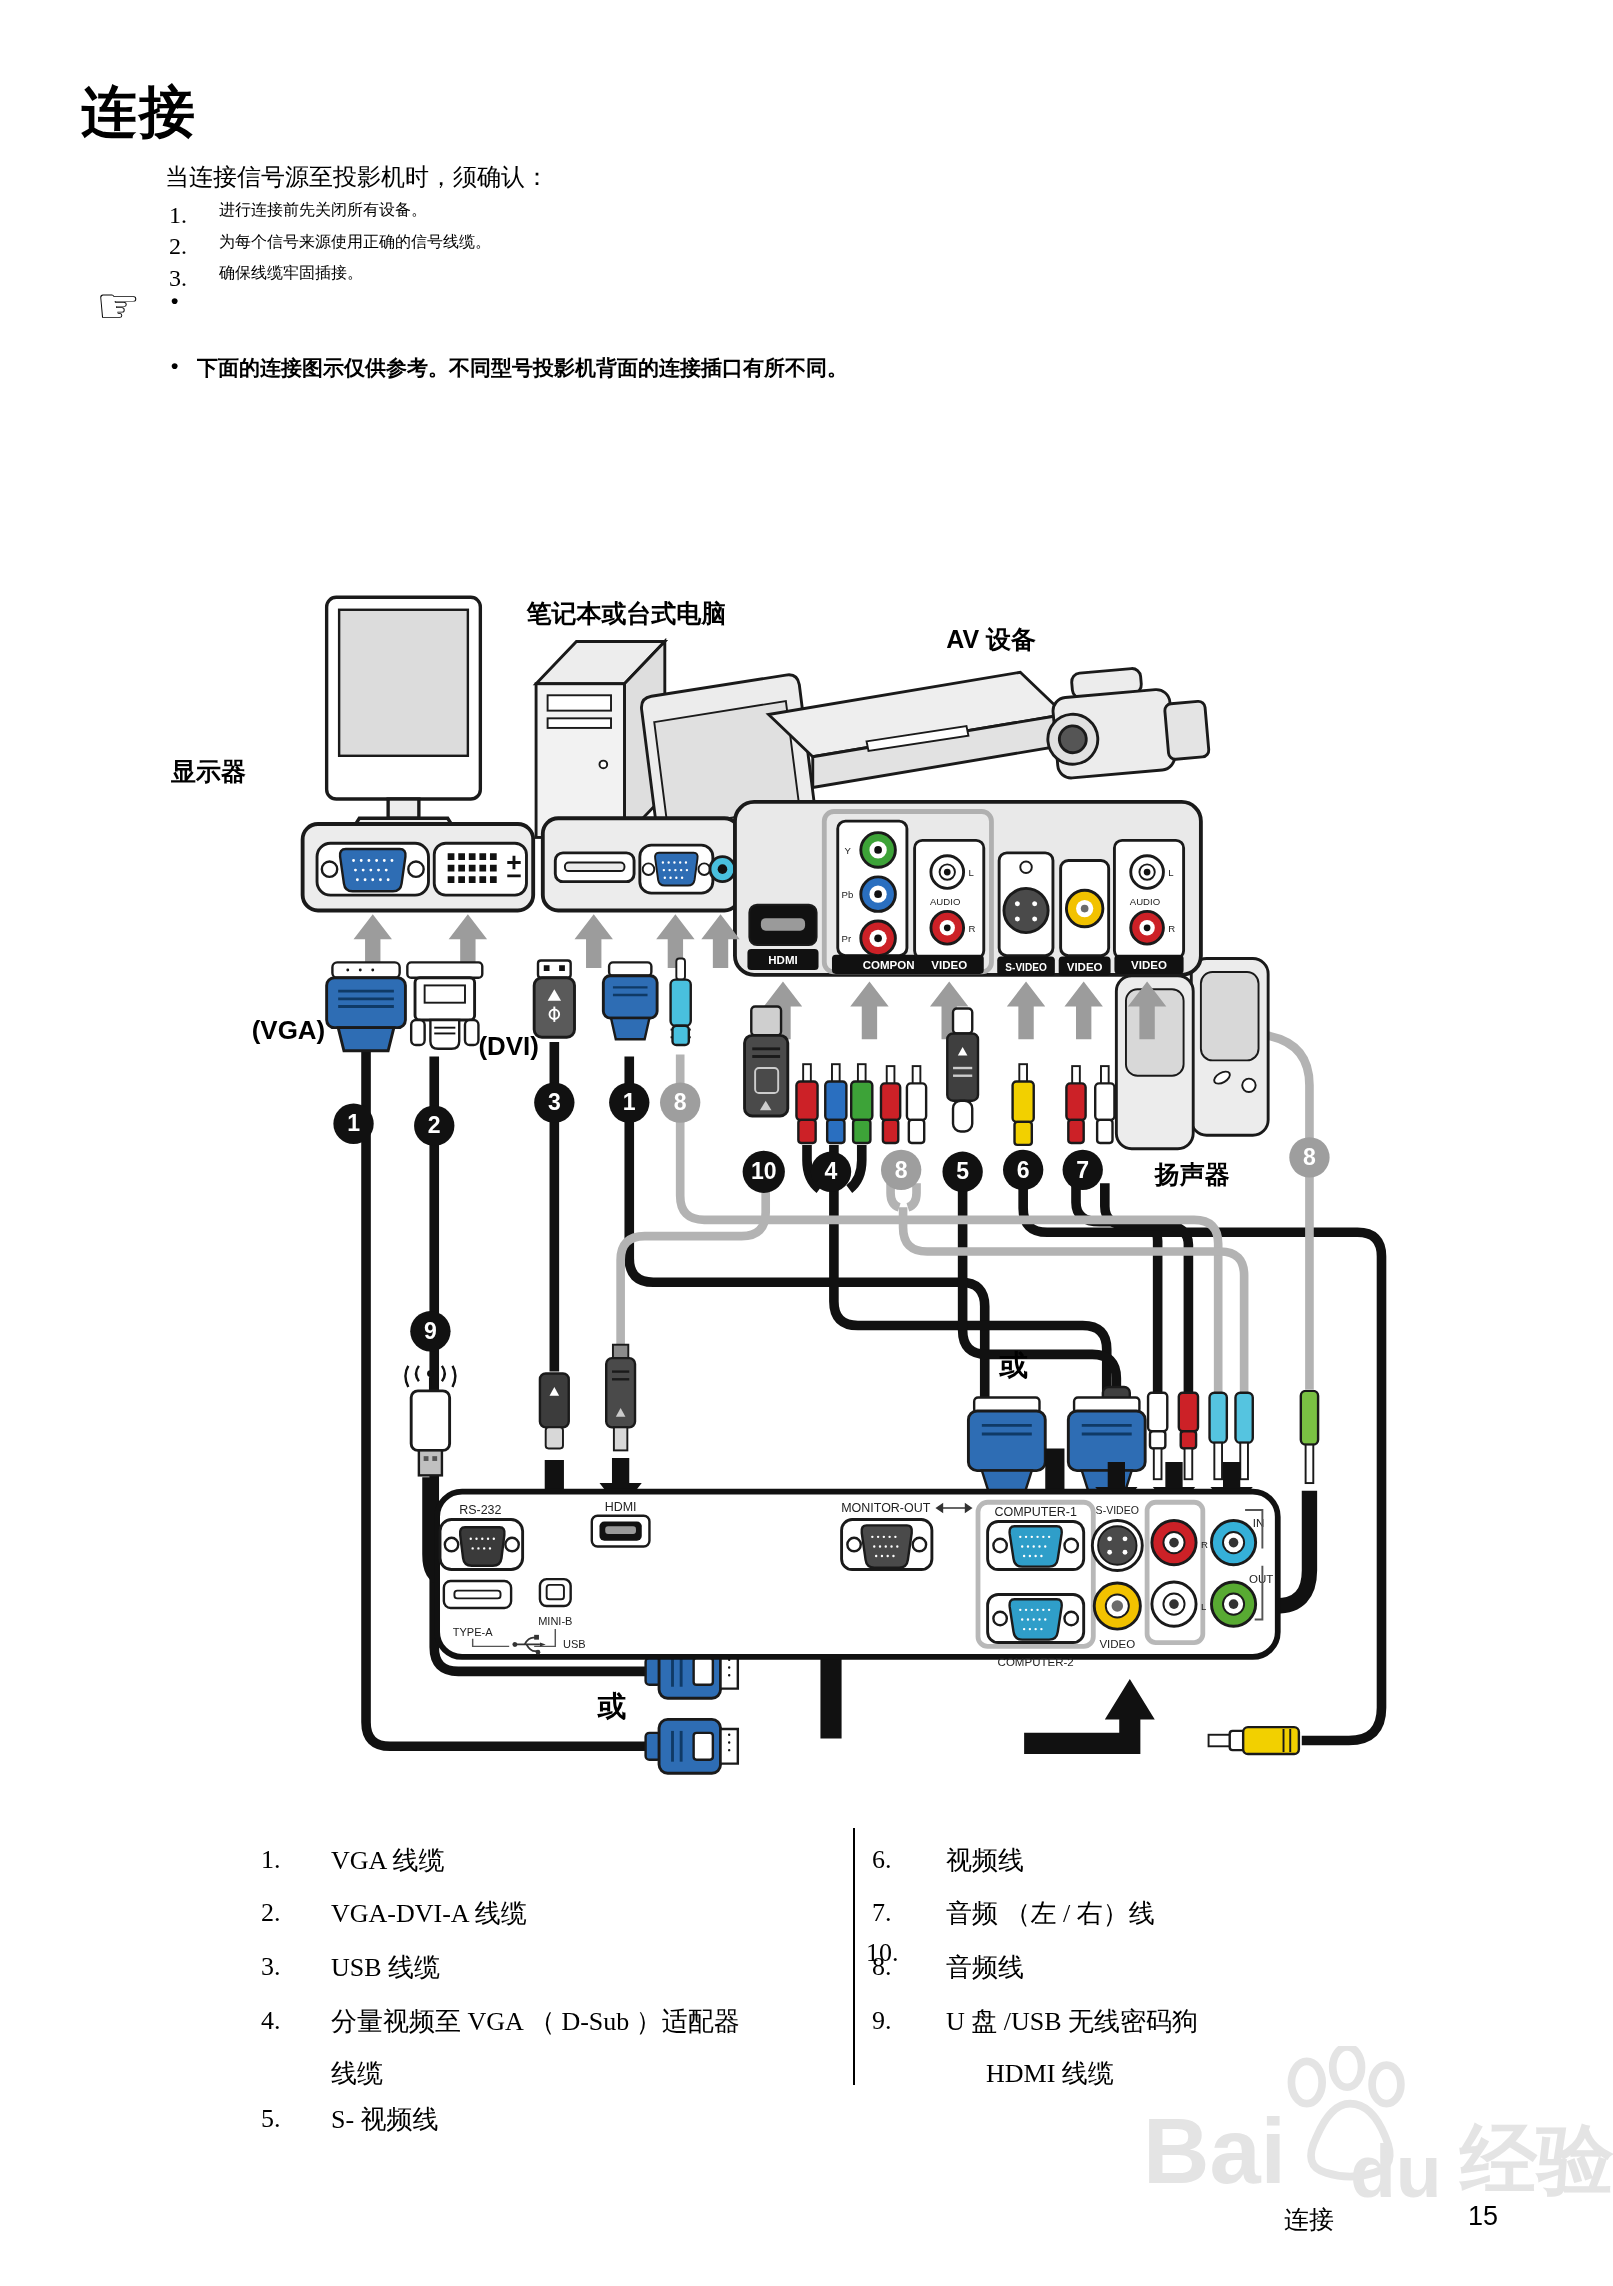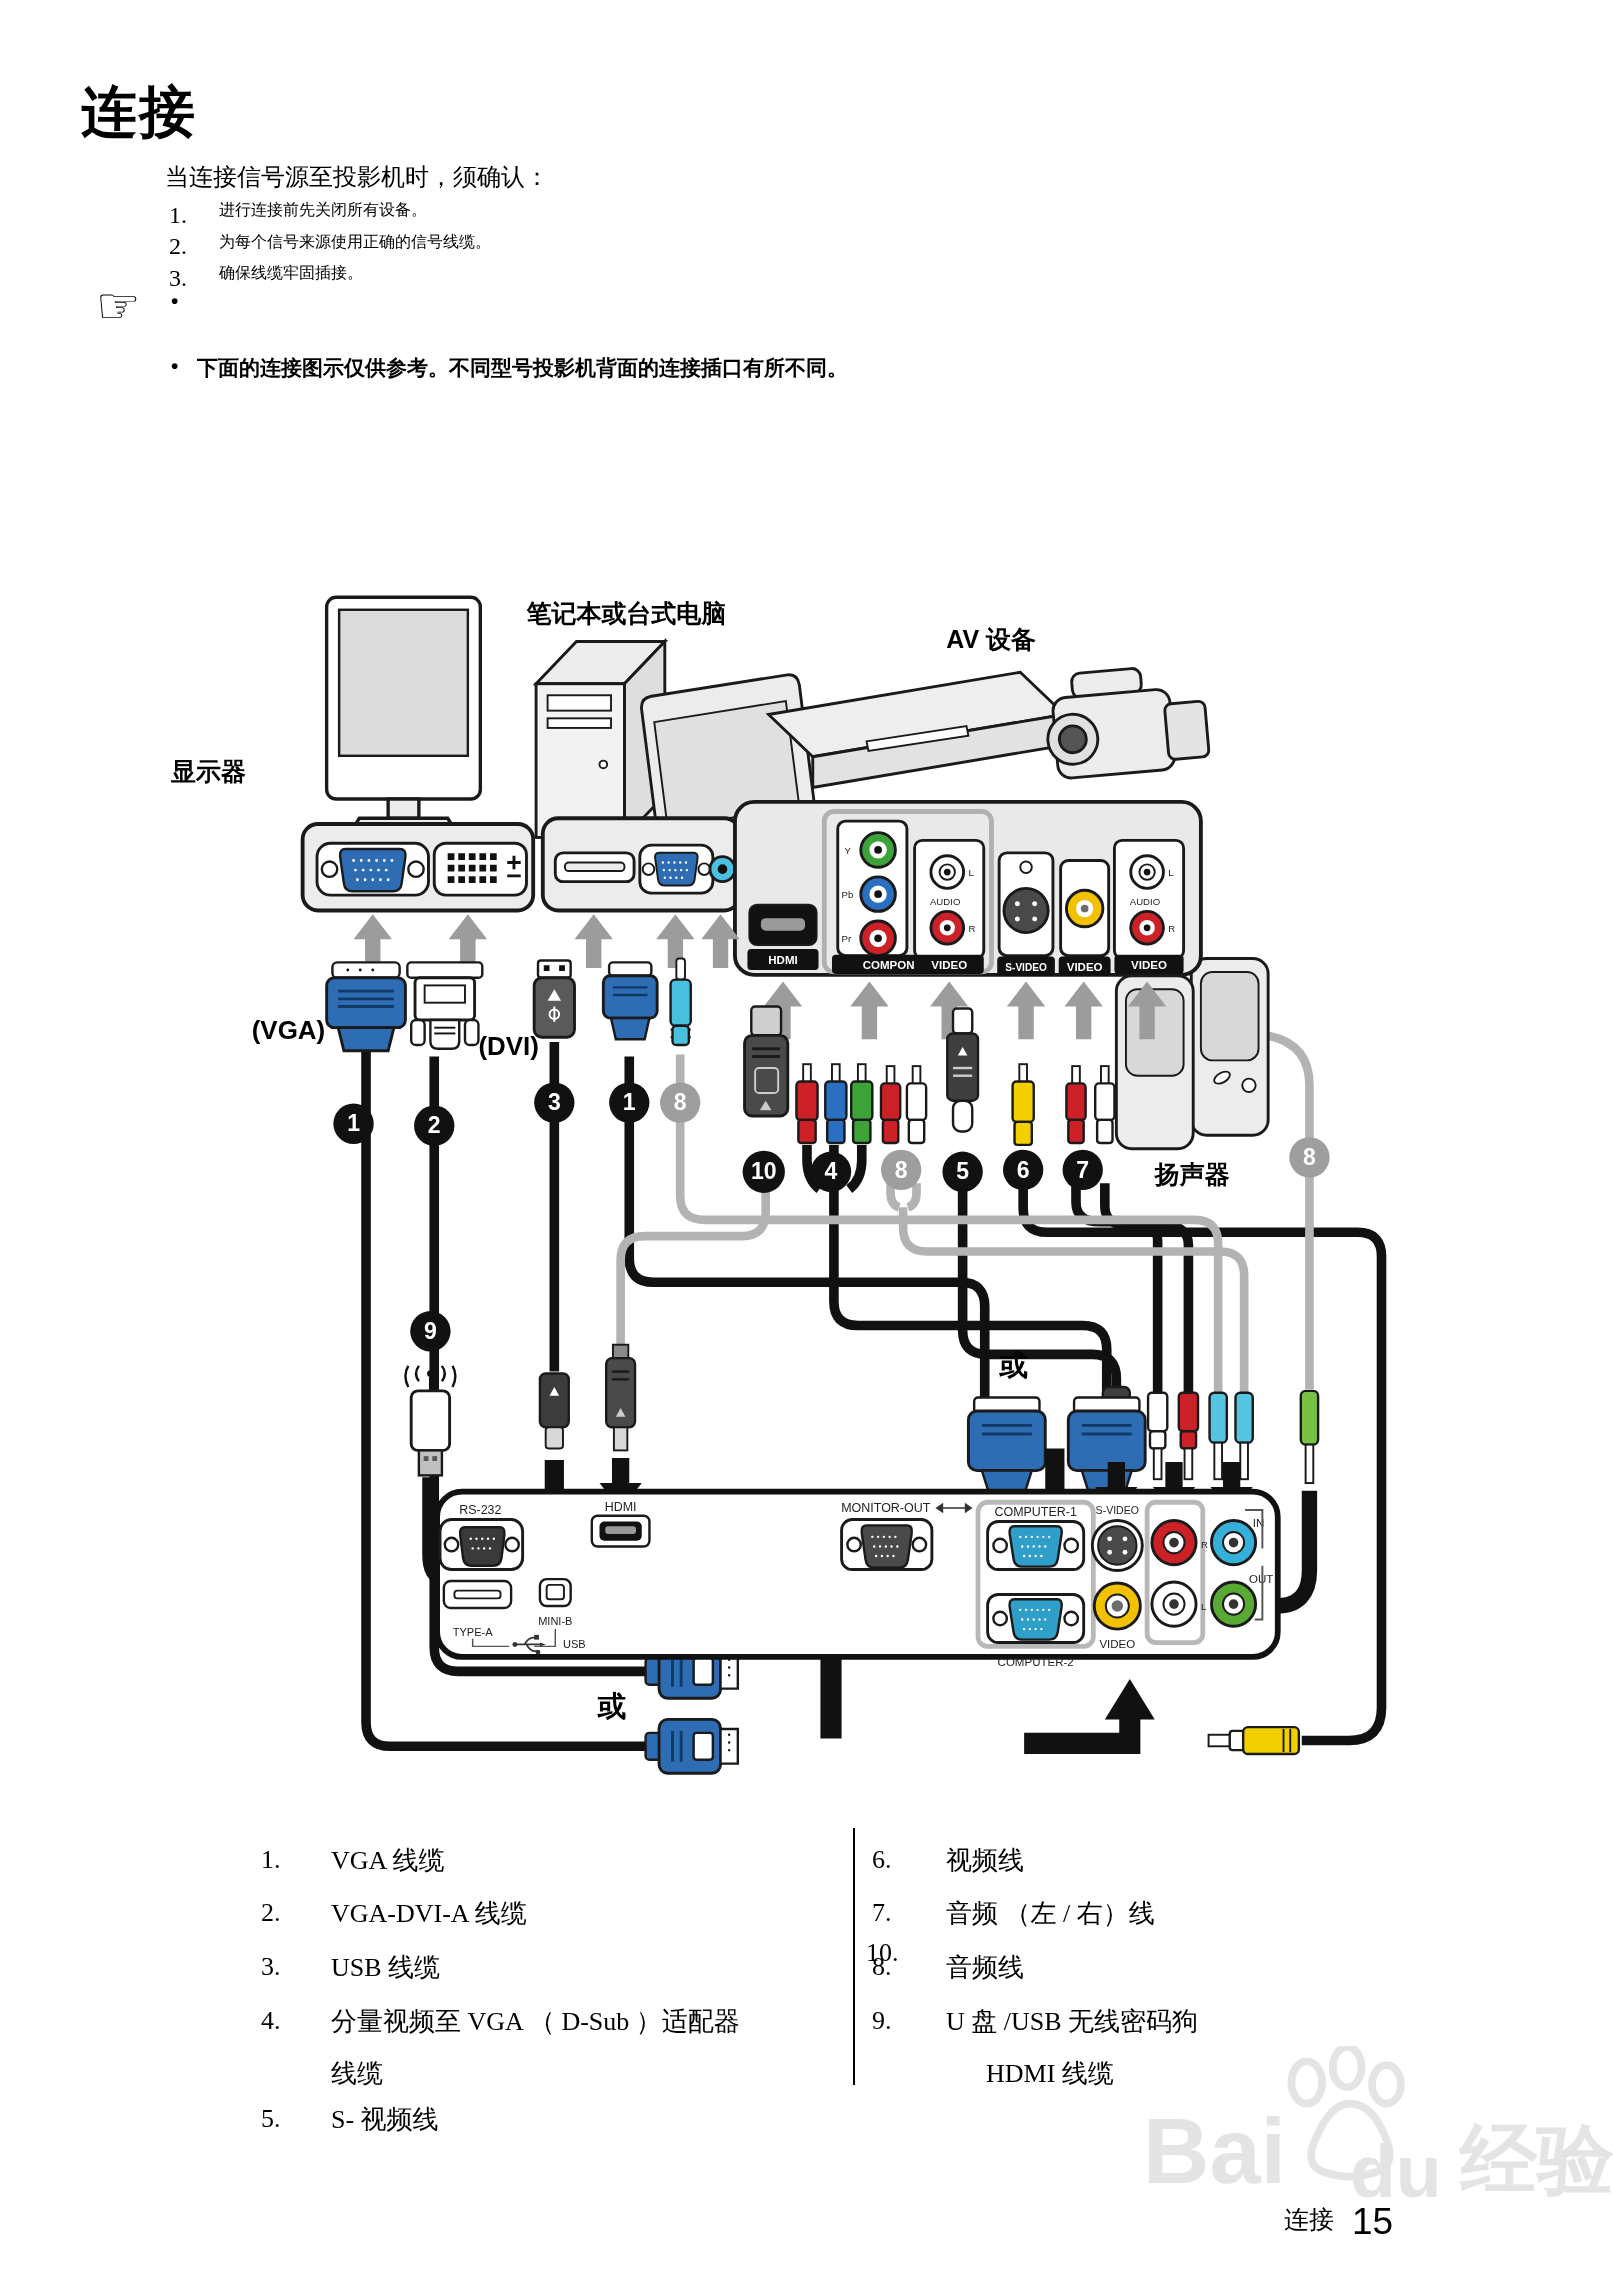--- a/index.html
+++ b/index.html
@@ -11,21 +11,21 @@
   .step-num{font-family:"Liberation Serif","DejaVu Serif",serif;font-size:24px;}
   .step-text{font-size:16px;}
   .note-text{font-size:21px;font-weight:700;line-height:32px;}
   .bullet{font-size:21px;font-weight:700;}
   #hand-icon{left:96px;top:277px;font-size:50px;font-family:"DejaVu Sans",sans-serif;}
   .link-blue{color:#1f1fd4;}
   .legend-num{font-family:"Liberation Serif","DejaVu Serif",serif;font-size:26px;}
   .legend-text{font-family:"Liberation Serif","DejaVu Serif",serif;font-size:26px;}
   #legend-divider{left:853px;top:1828px;width:1.9px;height:257px;background:#000;}
   #footer-section{left:1284px;top:2203px;font-size:25px;}
-  #footer-page{left:1352px;top:2201px;font-size:37px;}
+  #footer-page{left:1468px;top:2201px;font-size:27px;}
   .wm{color:#e4e4e4;font-weight:800;}
   #wm-url{left:1167px;top:2205px;font-size:42px;color:#ebebeb;font-weight:800;letter-spacing:1.9px;}
   svg text{font-family:"Liberation Sans","DejaVu Sans",sans-serif;}
   .cn-label{font-size:26px;font-weight:700;}
   .conn-label{font-size:27px;font-weight:700;}
   .or-label{font-size:30px;font-weight:700;}
   .tag-text{font-size:12px;font-weight:700;fill:#fff;}
   .pp-label{font-size:13px;fill:#222;}
   .tiny{font-size:10px;fill:#222;}
   .badge-text{font-size:24px;font-weight:700;fill:#fff;}

